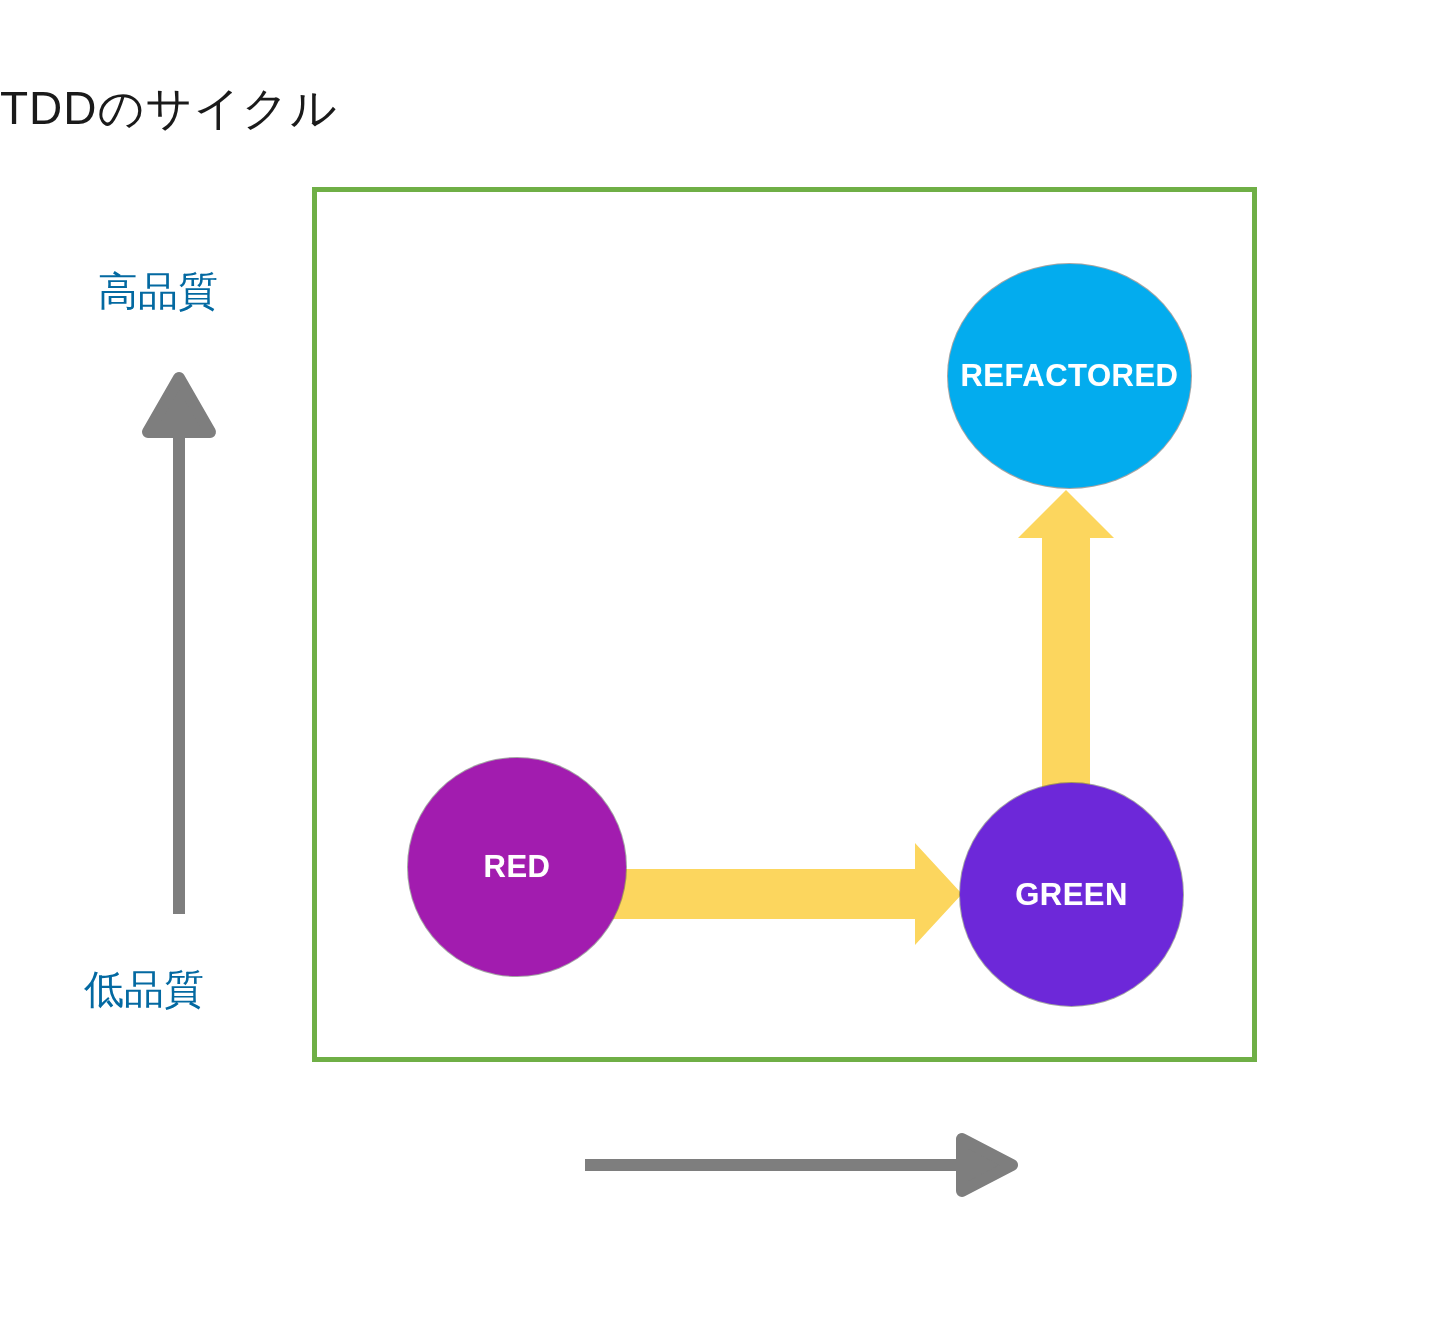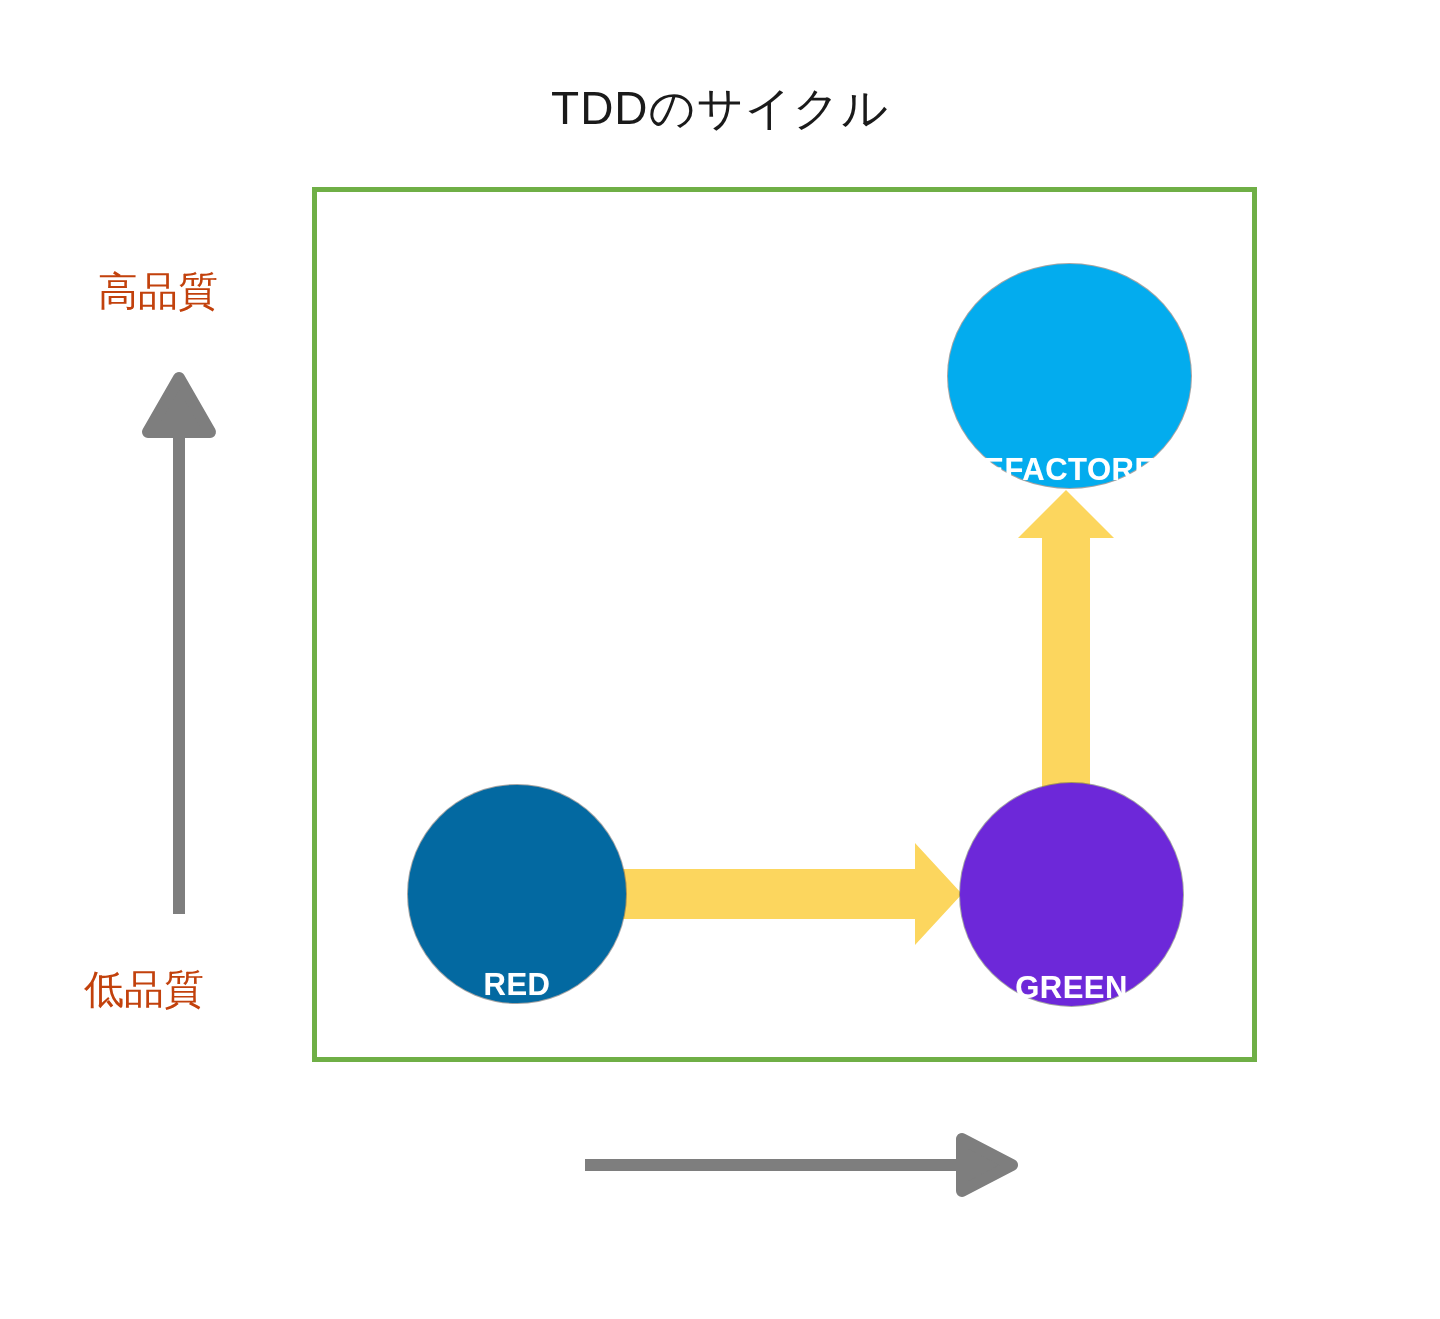--- a/index.html
+++ b/index.html
@@ -17,21 +17,20 @@
     background: #ffffff;
     overflow: hidden;
   }
 
   
   .title {
     position: absolute;
     left: 0;
     top: 78px;
     width: 1440px;
-    text-align: center;
     font-size: 46px;
     font-weight: 400;
     color: #1a1a1a;
     letter-spacing: 1px;
     white-space: nowrap;
   }
 
   
   .plot-frame {
     position: absolute;
@@ -41,21 +40,21 @@
     height: 875px;
     border: 5px solid #6FAF46;
     box-sizing: border-box;
     background: #ffffff;
   }
 
   
   .axis-label {
     position: absolute;
     font-size: 40px;
-    color: #c2410c;
+    color: #0369a1;
     white-space: nowrap;
   }
   .label-high-quality { left: 98px;  top: 264px; }
   .label-low-quality  { left: 84px; top: 962px; }
   .label-not-working  { left: 296px; top: 1128px; }
   .label-working      { left: 1040px; top: 1128px; }
 
   
   .axis-arrows {
     position: absolute;
@@ -69,37 +68,37 @@
     position: absolute;
     left: 0; top: 0;
     width: 1440px; height: 1319px;
   }
 
   
   .node {
     position: absolute;
     border-radius: 50%;
     display: flex;
-    align-items: flex-end;
+    align-items: center;
     justify-content: center;
     box-sizing: border-box;
     box-shadow: 0 0 0 1px rgba(90,90,90,0.55);
   }
   .node-label {
     font-size: 31px;
     font-weight: bold;
     color: #ffffff;
     letter-spacing: 0.5px;
     white-space: nowrap;
     text-shadow: 0 0 1px rgba(255,255,255,0.35);
   }
 
   .node-red {
-    left: 408px;  top: 785px;  width: 218px; height: 218px;
-    background: #0369a1;
+    left: 408px;  top: 758px;  width: 218px; height: 218px;
+    background: #a21caf;
   }
   .node-green {
     left: 960px;  top: 783px;  width: 223px; height: 223px;
     background: #6d28d9;
   }
   .node-refactored {
     left: 948px;  top: 264px;  width: 243px; height: 224px;
     background: #03ACEE;
   }
 </style>

